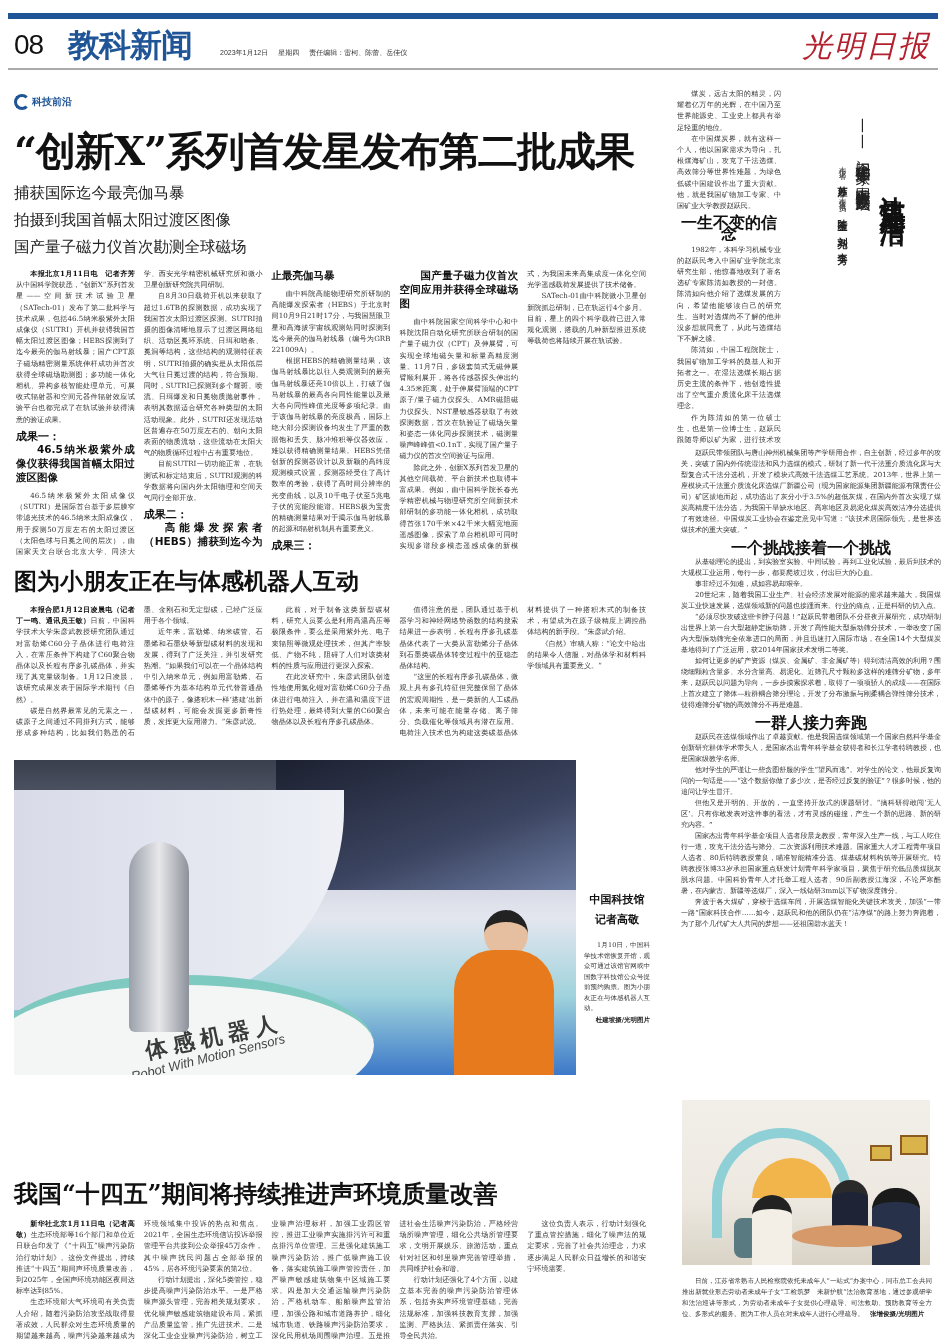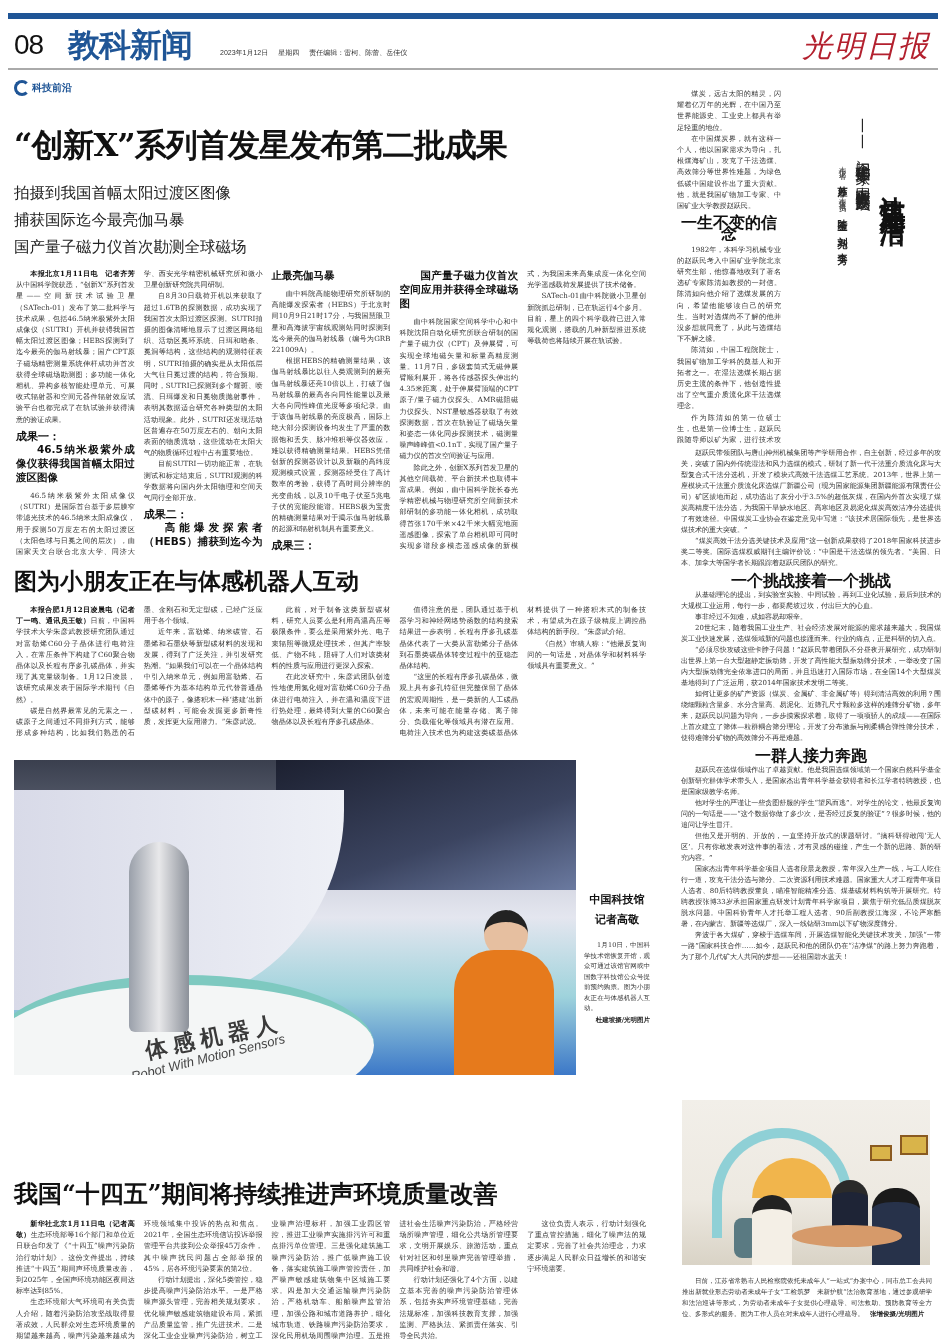--- a/index.html
+++ b/index.html
@@ -13,24 +13,24 @@
   .edition-info { position: absolute; left: 212px; top: 24px; font-family: "Liberation Sans", sans-serif; font-size: 7px; color: #333; white-space: nowrap; }
   .edition-info span { margin-right: 8px; }
   .paper-logo { position: absolute; right: 8px; top: 2px; font-family: "DejaVu Serif", serif; font-style: italic; font-size: 30px; color: #b3202e; letter-spacing: 2px; }
   .mast-rule { position: absolute; left: 8px; top: 68px; width: 930px; height: 2px; background: #aaa; }
 
   .col-text { font-size: 7.1px; line-height: 11.2px; color: #333; text-align: justify; }
   .col-text p { text-indent: 2em; }
   .lead-bold { font-weight: bold; color: #111; }
 
   
-  .kicker { position: absolute; left: 14px; top: 80px; display: flex; align-items: center; text-align: right; }
+  .kicker { position: absolute; left: 14px; top: 94px; display: flex; align-items: center; text-align: right; }
   .kicker-logo { width: 16px; height: 16px; border: 3px solid #1f5596; border-right-color: transparent; border-radius: 50%; margin-right: 2px; }
   .kicker-text { font-family: "Liberation Sans", sans-serif; font-weight: bold; font-size: 10px; color: #1f5596; }
-  .headline-1 { position: absolute; left: 14px; top: 124px; font-weight: bold; font-size: 32px; color: #111; letter-spacing: -1px; white-space: nowrap; text-align: center; }
+  .headline-1 { position: absolute; left: 14px; top: 124px; font-weight: bold; font-size: 40px; color: #111; letter-spacing: -1px; white-space: nowrap; text-align: center; }
   .subheads { position: absolute; left: 14px; top: 180px; }
   .subhead { font-family: "DejaVu Sans", sans-serif; font-size: 15.5px; line-height: 27px; color: #222; }
 
   .a1-cols { position: absolute; left: 16px; top: 268px; width: 630px; height: 290px; display: grid; grid-template-columns: repeat(4, 1fr); column-gap: 9px; }
   .res-label { font-family: "DejaVu Sans", sans-serif; font-weight: bold; font-size: 11px; margin-top: 6px; color: #111; }
   .res-title { font-family: "DejaVu Sans", sans-serif; font-weight: bold; font-size: 10.5px; line-height: 14px; color: #111; text-indent: 2em; margin-bottom: 6px; }
 
   
   .headline-2 { position: absolute; left: 14px; top: 566px; font-weight: bold; font-size: 23px; color: #111; white-space: nowrap; }
   .a2-cols { position: absolute; left: 16px; top: 604px; width: 630px; height: 140px; display: grid; grid-template-columns: repeat(5, 1fr); column-gap: 9px; }
@@ -95,22 +95,22 @@
   <div class="paper-logo">光明日报</div>
 </header>
 <div class="mast-rule"></div>
 
 <div class="kicker">
   <span class="kicker-logo"></span>
   <span class="kicker-text">科技前沿</span>
 </div>
 <h1 class="headline-1">“创新X”系列首发星发布第二批成果</h1>
 <div class="subheads">
+  <div class="subhead">捕获国际迄今最亮伽马暴</div>
   <div class="subhead">拍摄到我国首幅太阳过渡区图像</div>
-  <div class="subhead">捕获国际迄今最亮伽马暴</div>
   <div class="subhead">国产量子磁力仪首次勘测全球磁场</div>
 </div>
 
 <div class="a1-cols col-text" style="display:block; column-count:5; column-gap:9px; column-fill:auto;">
   <p><span class="lead-bold">本报北京1月11日电　记者齐芳</span><span>从中国科学院获悉，“创新X”系列首发星——空间新技术试验卫星（SATech-01）发布了第二批科学与技术成果，包括46.5纳米极紫外太阳成像仪（SUTRI）开机并获得我国首幅太阳过渡区图像；HEBS探测到了迄今最亮的伽马射线暴；国产CPT原子磁场精密测量系统伸杆成功并首次获得全球磁场勘测图；多功能一体化相机、异构多核智能处理单元、可展收式辐射器和空间元器件辐射效应试验平台也都完成了在轨试验并获得满意的验证成果。</span></p>
   <div class="res-label">成果一：</div>
   <div class="res-title">46.5纳米极紫外成像仪获得我国首幅太阳过渡区图像</div>
   <p>46.5纳米极紫外太阳成像仪（SUTRI）是国际首台基于多层膜窄带滤光技术的46.5纳米太阳成像仪，用于探测50万度左右的太阳过渡区（太阳色球与日冕之间的层次），由国家天文台联合北京大学、同济大学、西安光学精密机械研究所和微小卫星创新研究院共同研制。</p>
   <p>自8月30日载荷开机以来获取了超过1.6TB的探测数据，成功实现了我国首次太阳过渡区探测。SUTRI拍摄的图像清晰地显示了过渡区网络组织、活动区冕环系统、日珥和暗条、冕洞等结构，这些结构的观测特征表明，SUTRI拍摄的确实是从太阳低层大气往日冕过渡的结构，符合预期。同时，SUTRI已探测到多个耀斑、喷流、日珥爆发和日冕物质抛射事件，表明其数据适合研究各种类型的太阳活动现象。此外，SUTRI还发现活动区普遍存在50万度左右的、朝向太阳表面的物质流动，这些流动在太阳大气的物质循环过程中占有重要地位。</p>
   <p>目前SUTRI一切功能正常，在轨测试和标定结束后，SUTRI观测的科学数据将向国内外太阳物理和空间天气同行全部开放。</p>
@@ -127,21 +127,21 @@
 
 <h2 class="headline-2">图为小朋友正在与体感机器人互动</h2>
 <div class="a2-cols col-text" style="display:block; column-count:5; column-gap:9px; column-fill:auto;">
   <p><span class="lead-bold">本报合肥1月12日凌晨电（记者丁一鸣、通讯员王敏）</span><span>日前，中国科学技术大学朱彦武教授研究团队通过对富勒烯C60分子晶体进行电荷注入，在常压条件下构建了C60聚合物晶体以及长程有序多孔碳晶体，并实现了其克量级制备。1月12日凌晨，该研究成果发表于国际学术期刊《自然》。</span></p>
   <p>碳是自然界最常见的元素之一，碳原子之间通过不同排列方式，能够形成多种结构，比如我们熟悉的石墨、金刚石和无定型碳，已经广泛应用于各个领域。</p>
   <p>近年来，富勒烯、纳米碳管、石墨烯和石墨炔等新型碳材料的发现和发展，得到了广泛关注，并引发研究热潮。“如果我们可以在一个晶体结构中引入纳米单元，例如用富勒烯、石墨烯等作为基本结构单元代替普通晶体中的原子，像搭积木一样‘搭建’出新型碳材料，可能会发掘更多新奇性质，发挥更大应用潜力。”朱彦武说。</p>
   <p>此前，对于制备这类新型碳材料，研究人员要么是利用高温高压等极限条件，要么是采用紫外光、电子束辐照等微观处理技术，但其产率较低、产物不纯，阻碍了人们对该类材料的性质与应用进行更深入探索。</p>
   <p>在此次研究中，朱彦武团队创造性地使用氮化锂对富勒烯C60分子晶体进行电荷注入，并在温和温度下进行热处理，最终得到大量的C60聚合物晶体以及长程有序多孔碳晶体。</p>
   <p>值得注意的是，团队通过基于机器学习和神经网络势函数的结构搜索结果进一步表明，长程有序多孔碳基晶体代表了一大类从富勒烯分子晶体到石墨类碳晶体转变过程中的亚稳态晶体结构。</p>
   <p>“这里的长程有序多孔碳晶体，微观上具有多孔特征但完整保留了晶体的宏观周期性，是一类新的人工碳晶体，未来可能在能量存储、离子筛分、负载催化等领域具有潜在应用。电荷注入技术也为构建这类碳基晶体材料提供了一种搭积木式的制备技术，有望成为在原子级精度上调控晶体结构的新手段。”朱彦武介绍。</p>
-  <p>《自然》审稿人称：“他最反复询问的一句话是，对晶体学和材料科学领域具有重要意义。”</p>
+  <p>《自然》审稿人称：“论文中给出的结果令人信服，对晶体学和材料科学领域具有重要意义。”</p>
 </div>
 
 <figure class="photo-1">
   <div class="ceiling"></div>
   <div class="wall"></div>
   <div class="stage"></div>
   <div class="robot"></div>
   <div class="boy-head"></div>
   <div class="boy"></div>
   <div class="sign-cn">体感机器人</div>
@@ -175,21 +175,20 @@
   <div class="sec-head">一生不变的信念</div>
   <p>1982年，本科学习机械专业的赵跃民考入中国矿业学院北京研究生部，他惊喜地收到了著名选矿专家陈清如教授的一封信。陈清如向他介绍了选煤发展的方向，希望他能够读自己的研究生。当时对选煤尚不了解的他并没多想就同意了，从此与选煤结下不解之缘。</p>
   <p>陈清如，中国工程院院士，我国矿物加工学科的奠基人和开拓者之一。在湿法选煤长期占据历史主流的条件下，他创造性提出了空气重介质流化床干法选煤理念。</p>
   <p>作为陈清如的第一位硕士生，也是第一位博士生，赵跃民跟随导师以矿为家，进行技术攻坚。1994年，世界上第一座空气重介质流化床干法选煤工业性试验系统在中国调试成功，在世界选煤界引起轰动。这意味着缺水和高寒地区及遇水易泥化的煤炭分选从此有了另一种可能。</p>
 
 </div>
 
 <div class="feature-wide">
   <div class="col-text" style="height:640px; overflow:hidden;">
     <p>赵跃民带领团队与唐山神州机械集团等产学研用合作，自主创新，经过多年的攻关，突破了国内外传统湿法和风力选煤的模式，研制了新一代干法重介质流化床与大型复合式干法分选机，开发了模块式高效干法选煤工艺系统。2013年，世界上第一座模块式干法重介质流化床选煤厂新疆公司（现为国家能源集团新疆能源有限责任公司）矿区拔地而起，成功选出了灰分小于3.5%的超低灰煤，在国内外首次实现了煤炭高精度干法分选，为我国干旱缺水地区、高寒地区及易泥化煤炭高效洁净分选提供了有效途径。中国煤炭工业协会在鉴定意见中写道：“该技术居国际领先，是世界选煤技术的重大突破。”</p>
-    <p>“煤炭高效干法分选关键技术及应用”这一创新成果获得了2018年国家科技进步奖二等奖。国际选煤权威期刊主编评价说：“中国是干法选煤的领先者。”美国、日本、加拿大等国学者长期跟踪着赵跃民团队的研究。</p>
     <div class="sec-head">一个挑战接着一个挑战</div>
     <p>从基础理论的提出，到实验室实验、中间试验，再到工业化试验，最后到技术的大规模工业运用，每行一步，都要爬坡过坎，付出巨大的心血。</p>
     <p>事非经过不知难，成如容易却艰辛。</p>
     <p>20世纪末，随着我国工业生产、社会经济发展对能源的需求越来越大，我国煤炭工业快速发展，选煤领域新的问题也接踵而来。行业的痛点，正是科研的切入点。</p>
     <p>“必须尽快攻破这些卡脖子问题！”赵跃民带着团队不分昼夜开展研究，成功研制出世界上第一台大型超静定振动筛，开发了高性能大型振动筛分技术，一举改变了国内大型振动筛完全依靠进口的局面，并且迅速打入国际市场，在全国14个大型煤炭基地得到了广泛运用，获2014年国家技术发明二等奖。</p>
     <p>如何让更多的矿产资源（煤炭、金属矿、非金属矿等）得到清洁高效的利用？围绕细颗粒含量多、水分含量高、易泥化、近筛孔尺寸颗粒多这样的难筛分矿物，多年来，赵跃民以问题为导向，一步步摸索探求着，取得了一项项骄人的成绩——在国际上首次建立了筛体—粒群耦合筛分理论，开发了分布激振与刚柔耦合弹性筛分技术，使得难筛分矿物的高效筛分不再是难题。</p>
     <div class="sec-head">一群人接力奔跑</div>
     <p>赵跃民在选煤领域作出了卓越贡献。他是我国选煤领域第一个国家自然科学基金创新研究群体学术带头人，是国家杰出青年科学基金获得者和长江学者特聘教授，也是国家级教学名师。</p>
     <p>他对学生的严谨让一些贪图舒服的学生“望风而逃”。对学生的论文，他最反复询问的一句话是——“这个数据你做了多少次，是否经过反复的验证”？很多时候，他的追问让学生冒汗。</p>
     <p>但他又是开明的、开放的，一直坚持开放式的课题研讨。“搞科研得敢闯‘无人区’。只有你敢发表对这件事的看法，才有灵感的碰撞，产生一个新的思路、新的研究内容。”</p>

